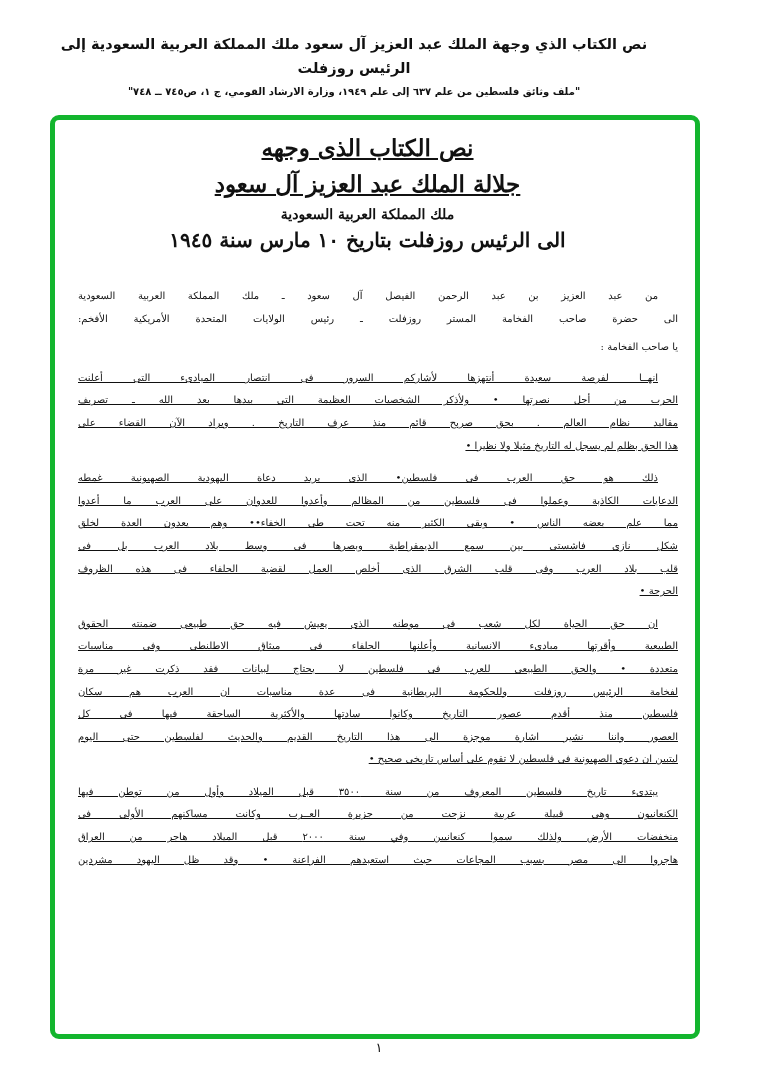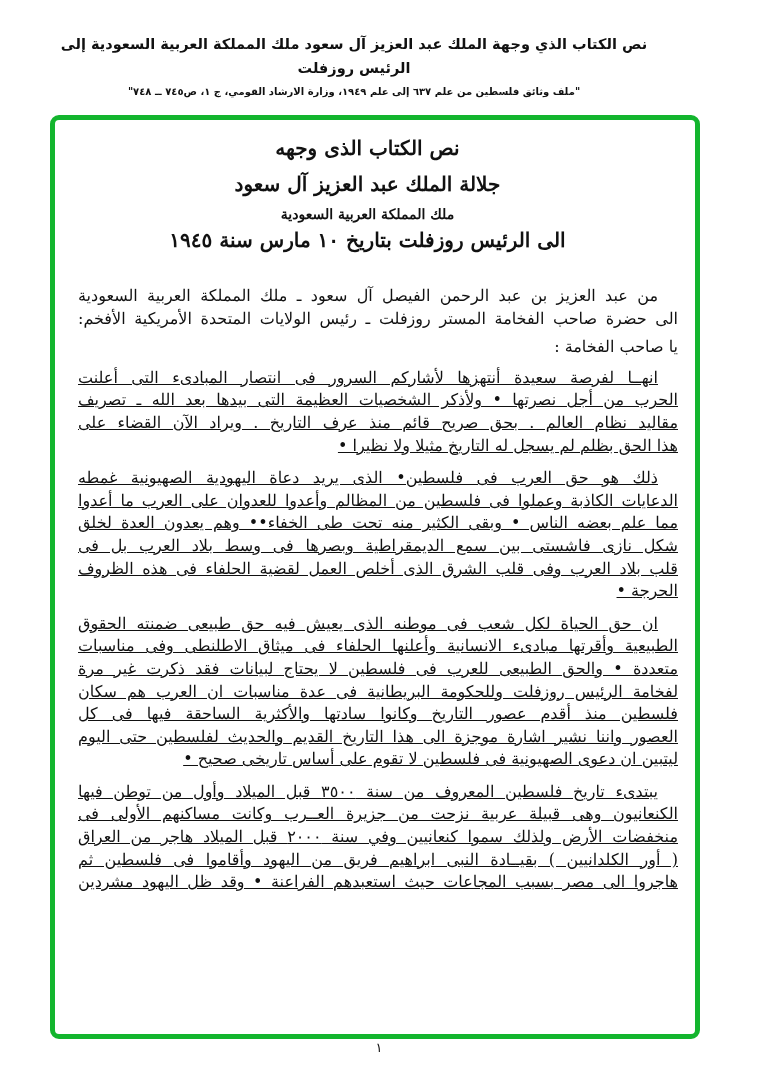--- a/index.html
+++ b/index.html
@@ -4,25 +4,25 @@
 <style>
   html, body { margin: 0; padding: 0; background: #ffffff; }
   body { width: 758px; height: 1078px; position: relative; overflow: hidden;
          font-family: "DejaVu Sans", sans-serif; color: #111; }
   .page-header { position: absolute; left: 0; top: 32px; width: 620px; text-align: center; direction: rtl; margin-left: 44px; }
   .page-title { font-family: "DejaVu Sans", sans-serif; font-weight: bold; font-size: 14.5px; letter-spacing: -0.2px; line-height: 24px; }
   .page-source { font-family: "DejaVu Sans", sans-serif; font-weight: bold; font-size: 10px; line-height: 20px; margin-top: 2px; }
   .frame { position: absolute; left: 50px; top: 115px; width: 640px; height: 914px;
            border: 5px solid #13b52e; border-radius: 9px; }
   .letter { position: absolute; left: 60px; top: 130px; width: 615px; direction: rtl; text-align: center; }
-  .h1 { font-family: "DejaVu Serif", serif; font-weight: bold; font-size: 20px; line-height: 36px; }
+  .h1 { font-family: "DejaVu Serif", serif; font-weight: bold; font-size: 23px; line-height: 36px; text-decoration: underline; }
   .h2 { font-family: "DejaVu Serif", serif; font-weight: bold; font-size: 14px; line-height: 24px; }
   .h3 { font-family: "DejaVu Serif", serif; font-weight: bold; font-size: 20px; line-height: 28px; }
   .body { position: absolute; left: 78px; top: 285px; width: 600px; direction: rtl; text-align: justify;
-          font-family: "DejaVu Serif", serif; font-size: 16px; line-height: 22.6px; }
+          font-family: "DejaVu Serif", serif; font-size: 10px; line-height: 22.6px; }
   .body p { margin: 0; text-decoration: underline; }
   .body .line { display: block; text-align-last: justify; white-space: nowrap; }
   .body .last { text-align-last: right; }
   .indent { padding-right: 20px; }
   .gap-s { height: 8px; }
   .gap-m { height: 10px; }
   .page-number { position: absolute; left: 0; width: 758px; top: 1040px; text-align: center;
                  font-family: "DejaVu Serif", serif; font-size: 13px; }
 </style>
 </head>
@@ -77,18 +77,17 @@
     <span class="line">فلسطين منذ أقدم عصور التاريخ وكانوا سادتها والأكثرية الساحقة فيها فى كل</span>
     <span class="line">العصور واننا نشير اشارة موجزة الى هذا التاريخ القديم والحديث لفلسطين حتى اليوم</span>
     <span class="line last">ليتبين ان دعوى الصهيونية فى فلسطين لا تقوم على أساس تاريخى صحيح •</span>
   </p>
   <div class="gap-m"></div>
 
   <p>
     <span class="line indent">يبتدىء تاريخ فلسطين المعروف من سنة ٣٥٠٠ قبل الميلاد وأول من توطن فيها</span>
     <span class="line">الكنعانيون وهى قبيلة عربية نزحت من جزيرة العــرب وكانت مساكنهم الأولى فى</span>
     <span class="line">منخفضات الأرض ولذلك سموا كنعانيين وفي سنة ٢٠٠٠ قبل الميلاد هاجر من العراق</span>
-    <span class="line">( أور الكلدانيين ) بقيــادة النبى ابراهيم فريق من اليهود وأقاموا فى فلسطين ثم</span>
     <span class="line">هاجروا الى مصر بسبب المجاعات حيث استعبدهم الفراعنة • وقد ظل اليهود مشردين</span>
   </p>
 </div>
 
 <div class="page-number">١</div>
 
 </body></html>

